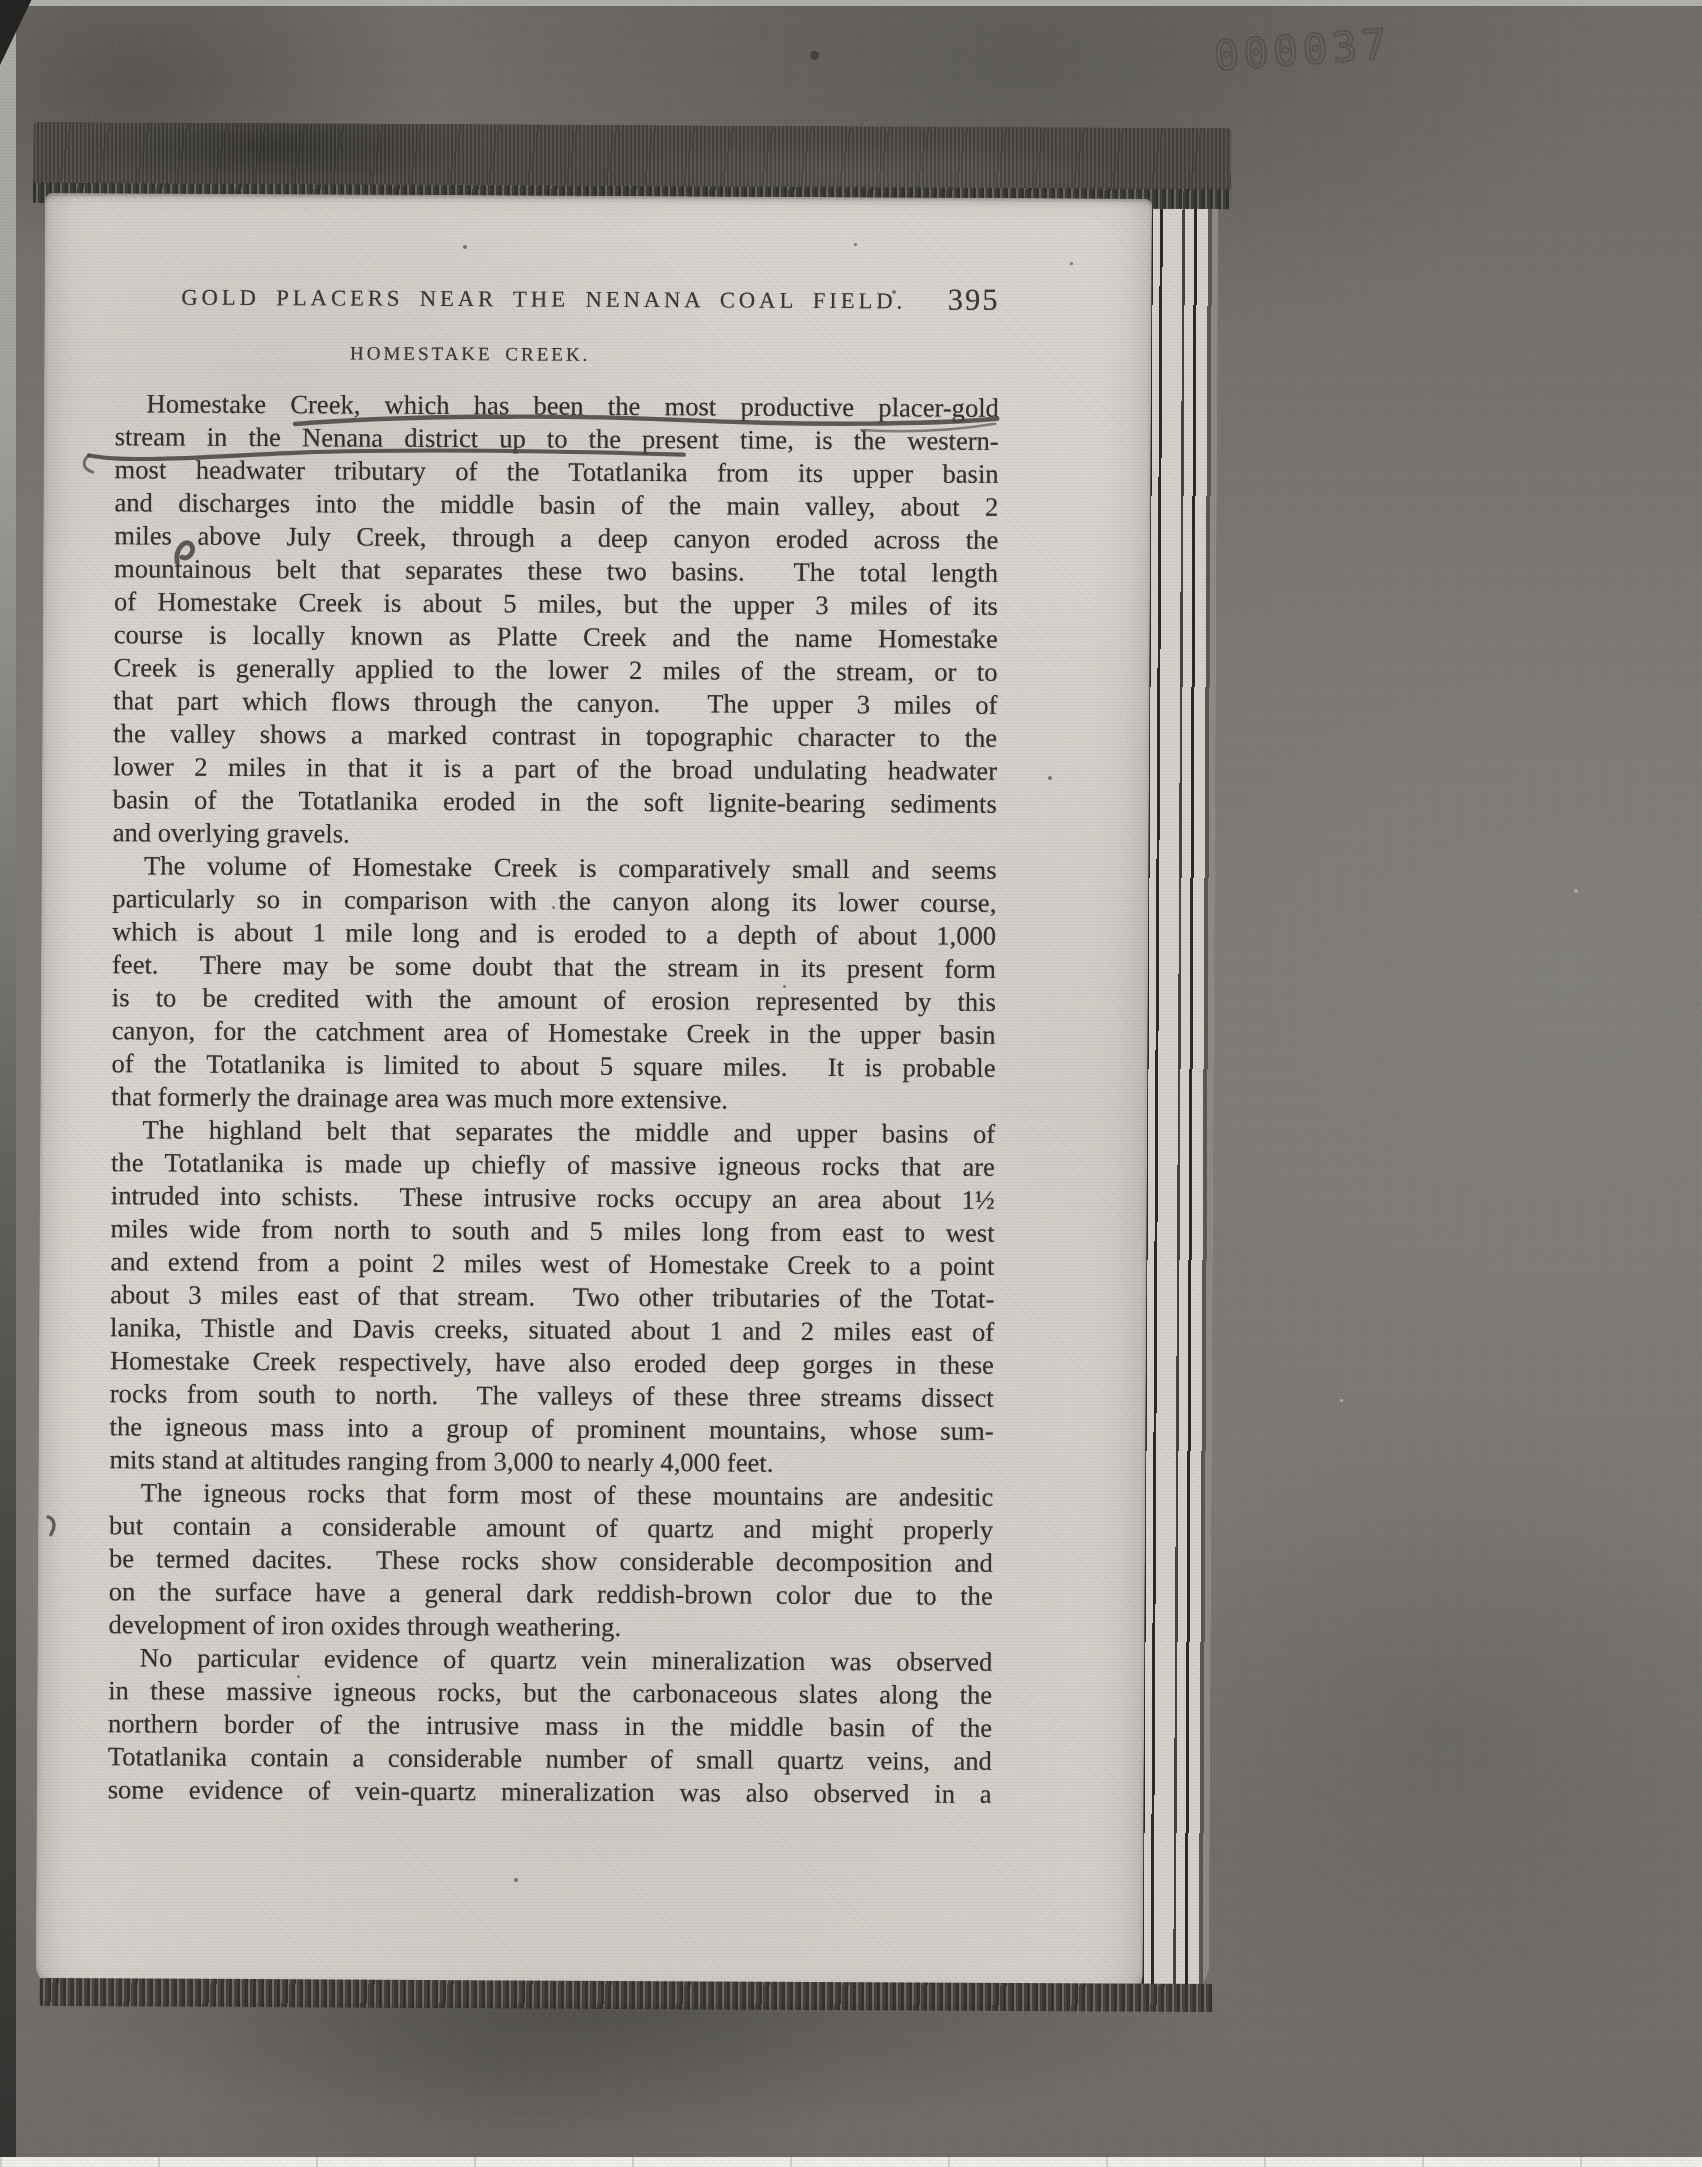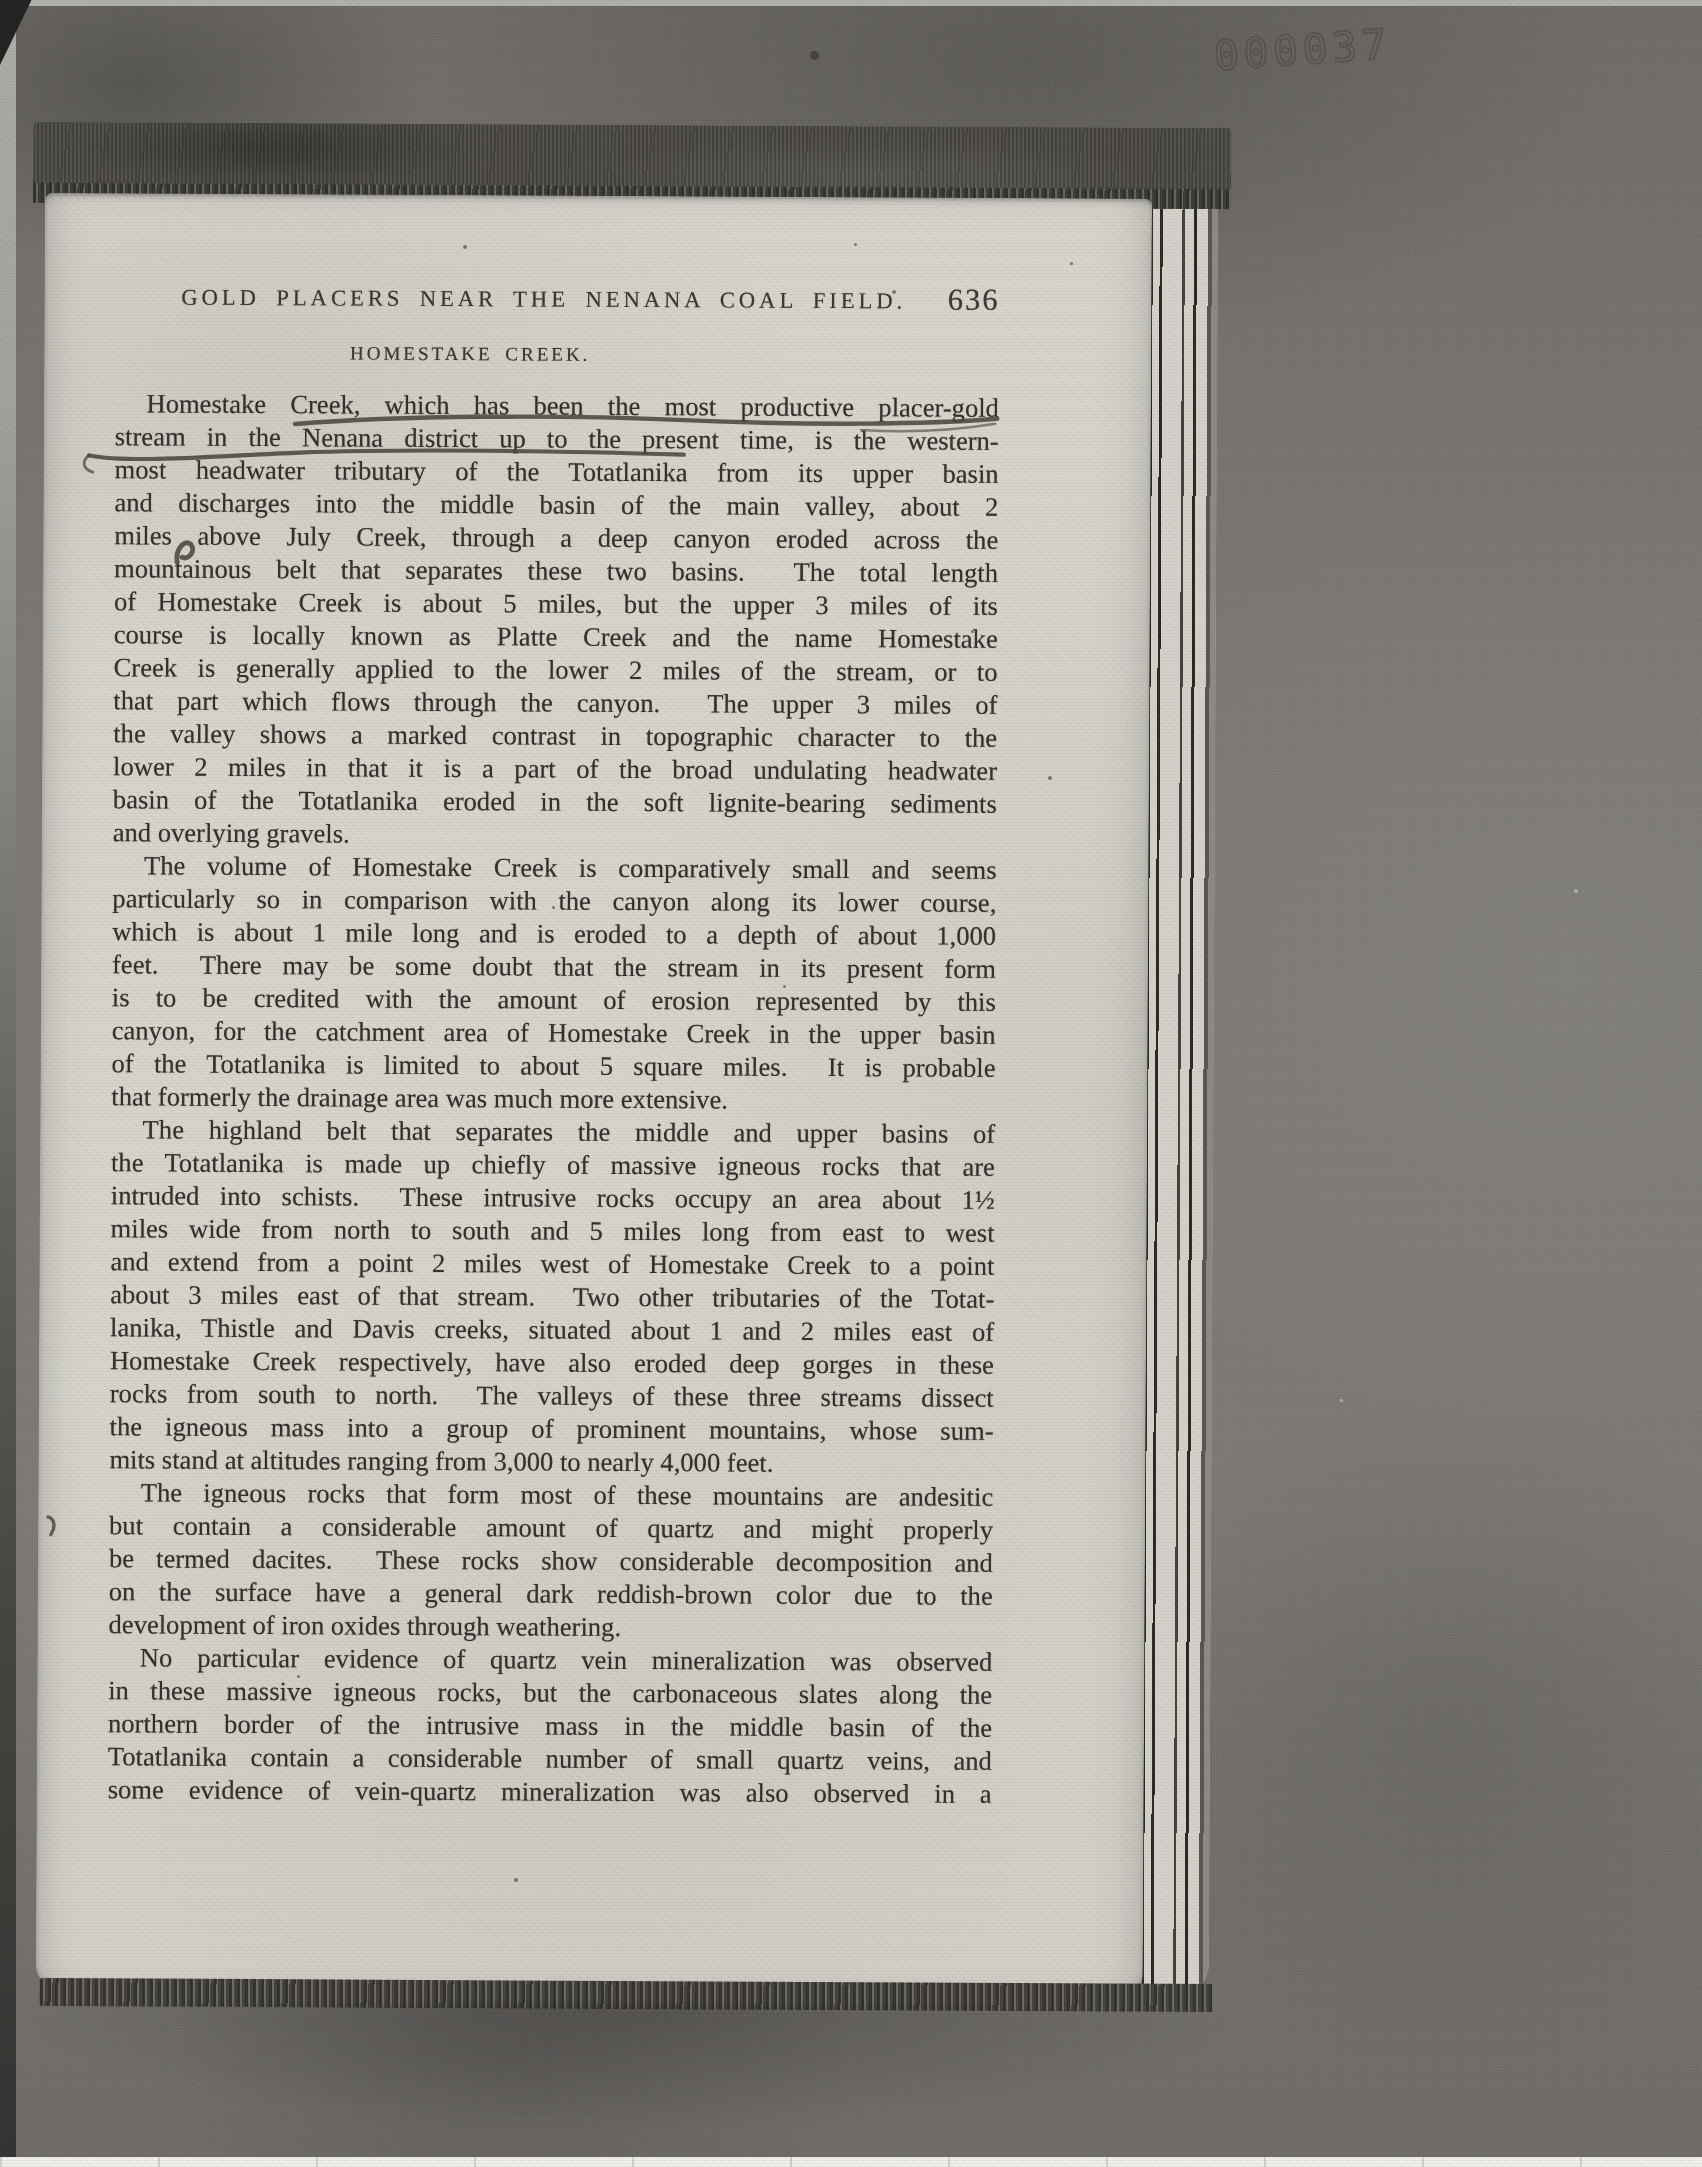--- a/index.html
+++ b/index.html
@@ -102,21 +102,21 @@
 
   <div class="stamp">000037</div>
 
   <div class="book">
     <div class="band-top"></div>
     <div class="page-stack"></div>
 
     <div class="page">
       <div class="running-head">
         <span class="head-text">GOLD PLACERS NEAR THE NENANA COAL FIELD.</span>
-        <span class="page-number">636</span>
+        <span class="page-number">395</span>
       </div>
       <div class="section-heading">HOMESTAKE CREEK.</div>
       <div class="body-text">
           <div class="para">
             <div class="line first">Homestake Creek, which has been the most productive placer-gold</div>
             <div class="line">stream in the Nenana district up to the present time, is the western-</div>
             <div class="line">most headwater tributary of the Totatlanika from its upper basin</div>
             <div class="line">and discharges into the middle basin of the main valley, about 2</div>
             <div class="line">miles above July Creek, through a deep canyon eroded across the</div>
             <div class="line">mountainous belt that separates these two basins.  The total length</div>

